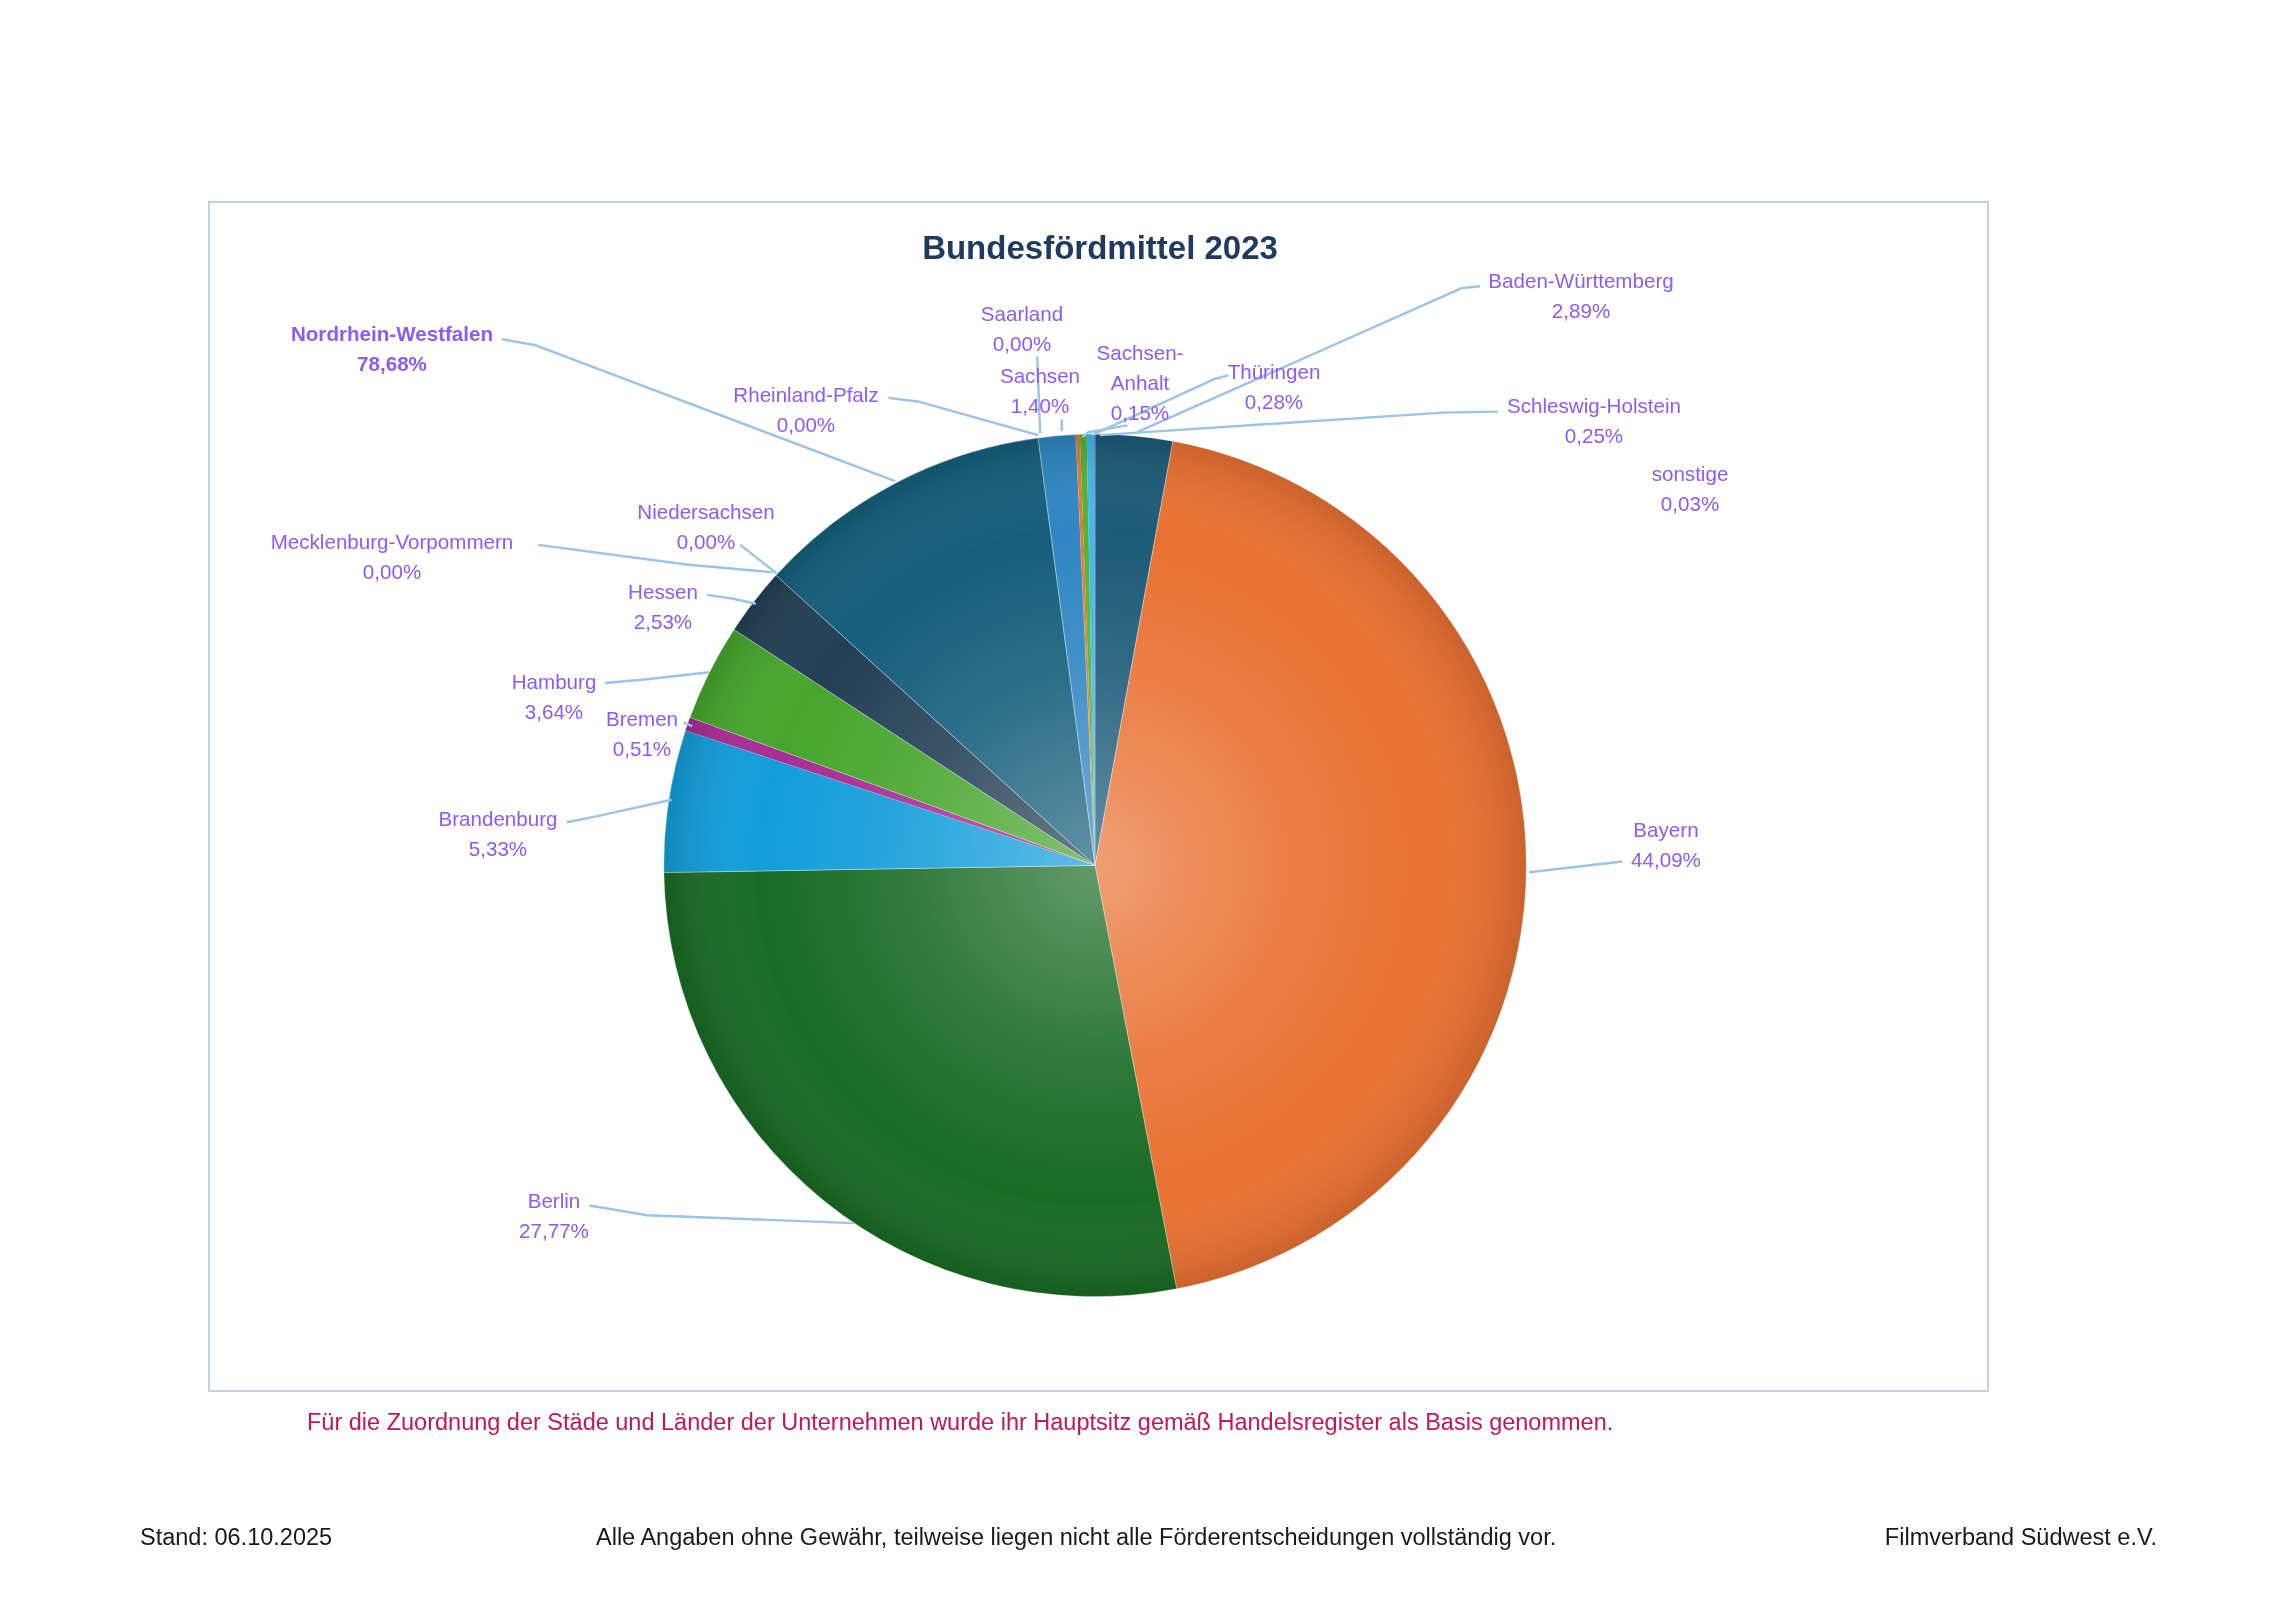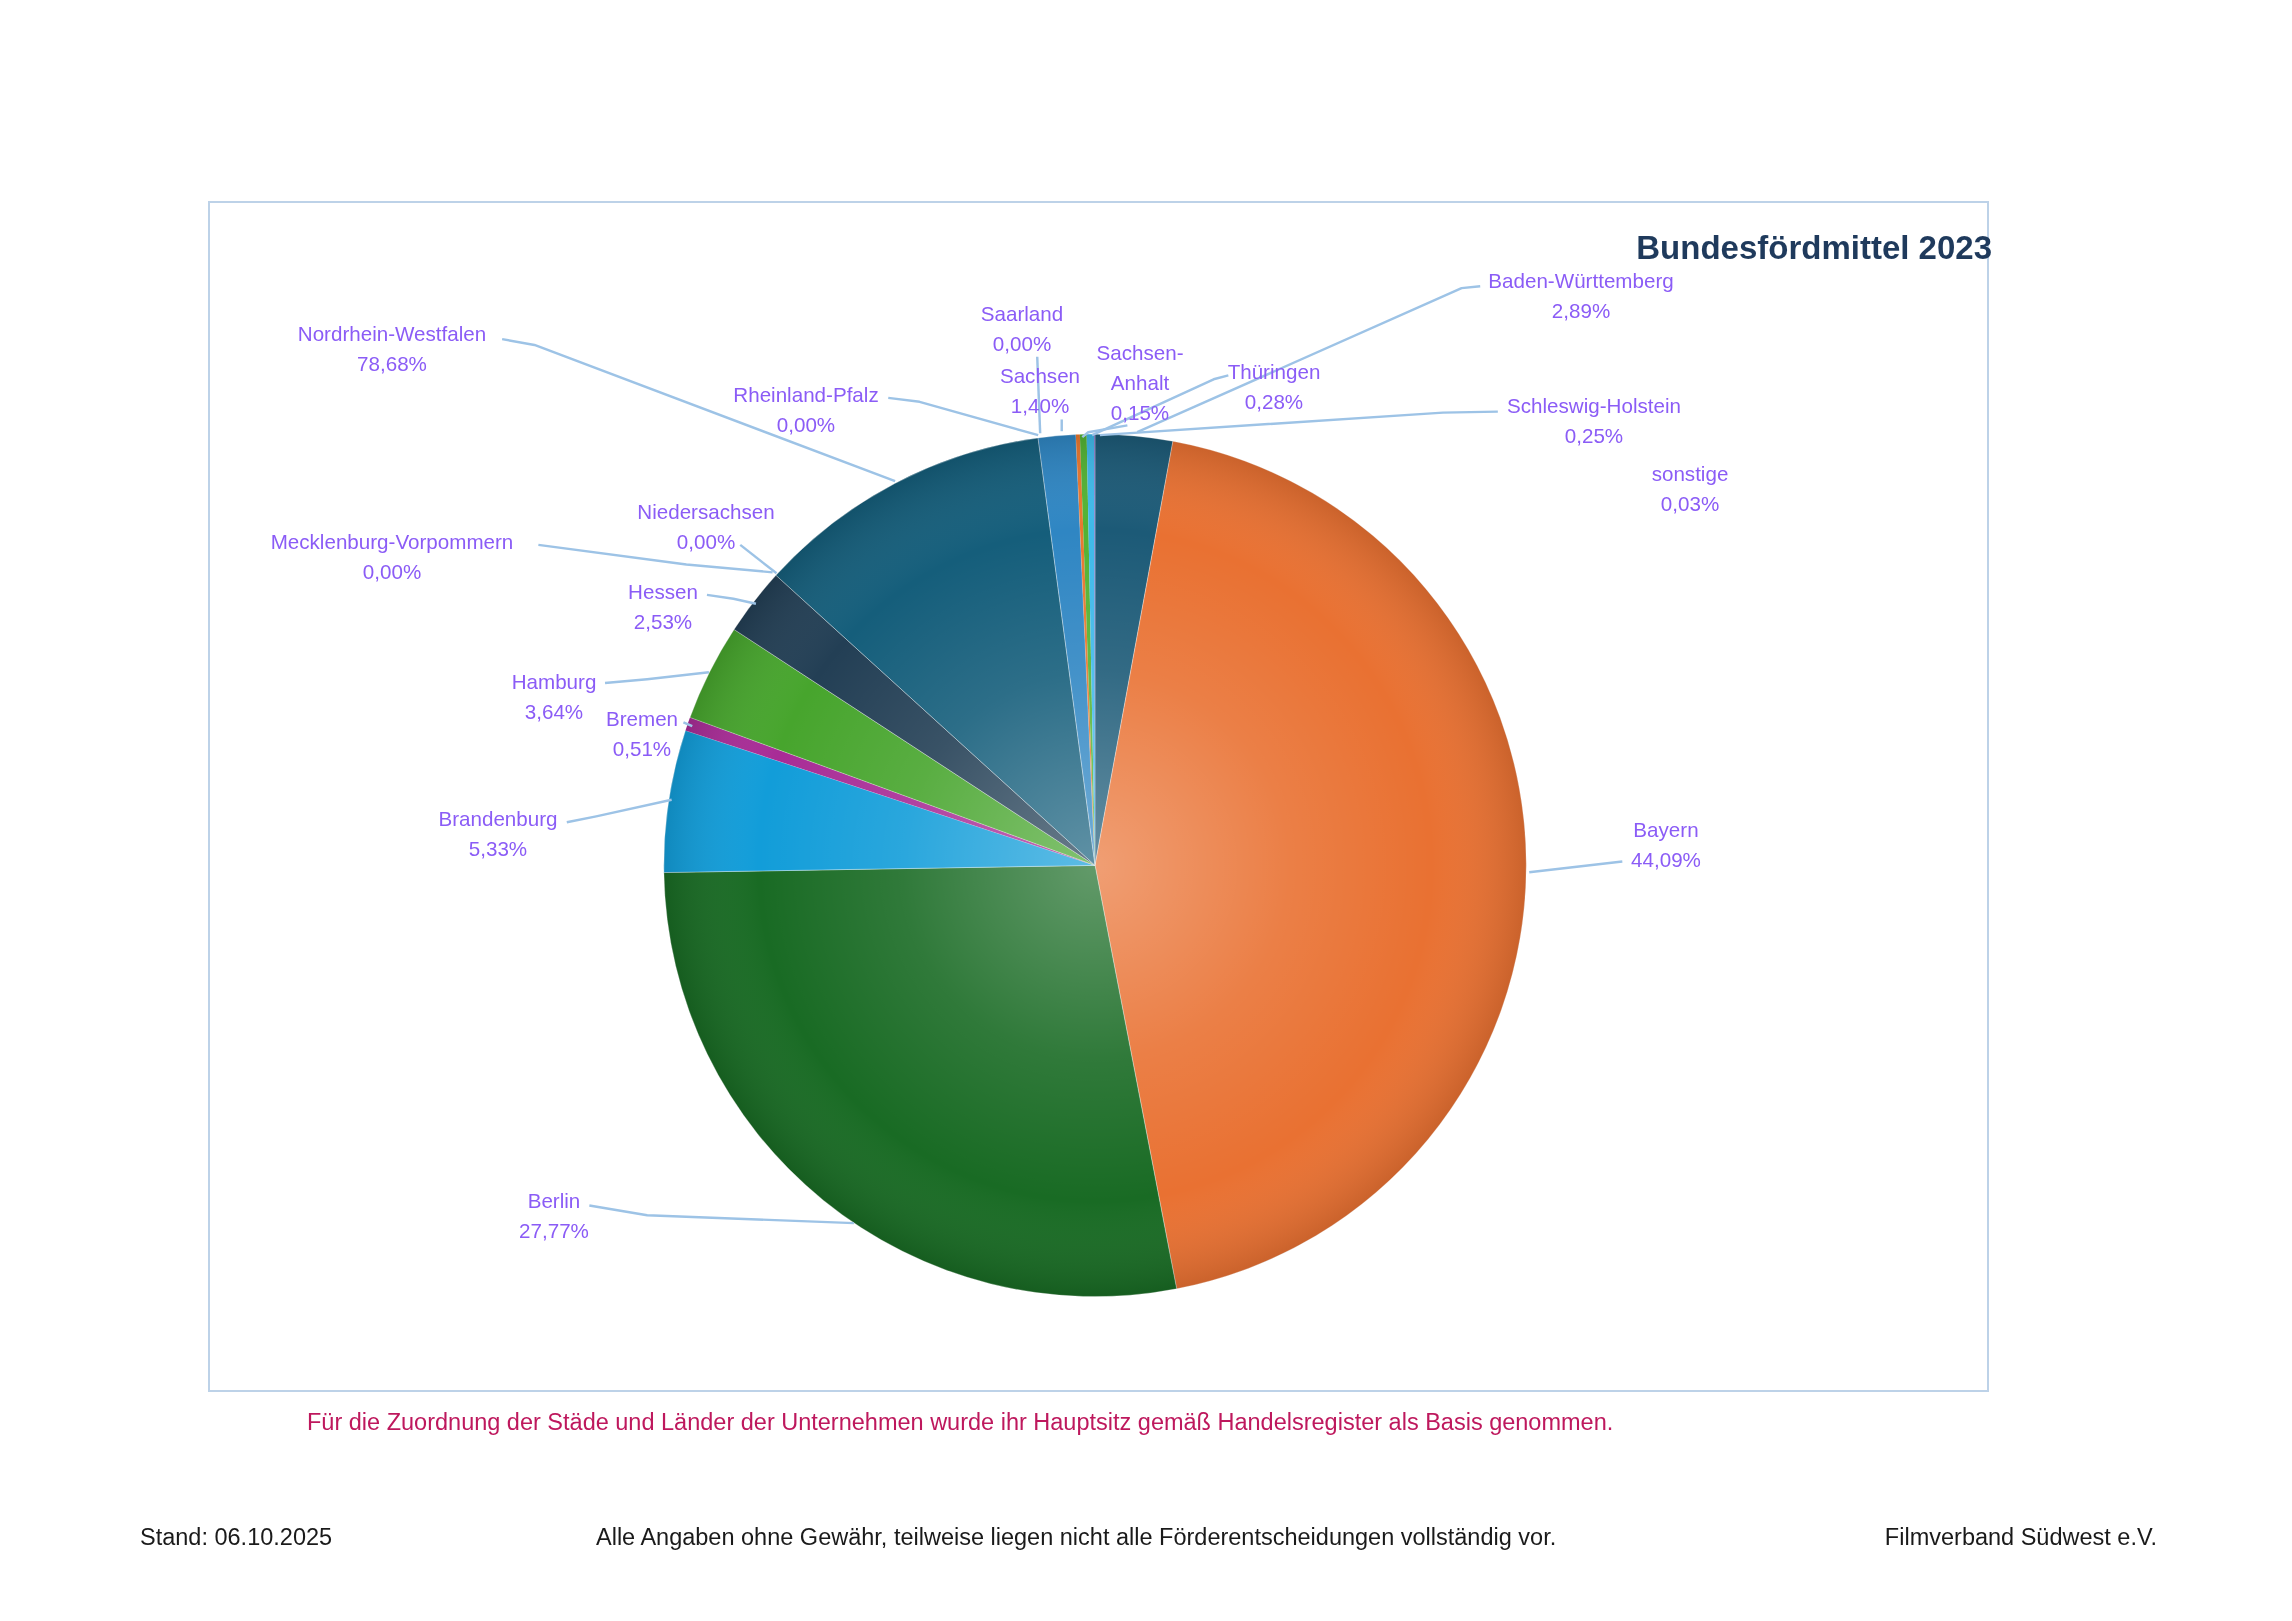--- a/index.html
+++ b/index.html
@@ -1,18 +1,18 @@
 <!DOCTYPE html>
 <html><head>
 <meta charset="utf-8">
 <style>
   html,body{margin:0;padding:0;background:#ffffff;}
   body{position:relative;width:2293px;height:1621px;font-family:"Liberation Sans",sans-serif;overflow:hidden;}
   #chart-frame{position:absolute;left:208px;top:201px;width:1781px;height:1191px;border:2.9px solid #BDD2E8;background:#ffffff;box-sizing:border-box;}
-  #chart-title{position:absolute;left:208px;top:229px;width:1784px;text-align:right;font-size:33px;font-weight:bold;color:#1F3A5C;letter-spacing:0px;}
+  #chart-title{position:absolute;left:208px;top:229px;width:1784px;text-align:center;font-size:33px;font-weight:bold;color:#1F3A5C;letter-spacing:0px;}
   #pie-svg{position:absolute;left:0;top:0;}
   .slice-label{position:absolute;transform:translate(-50%,-50%);text-align:center;font-size:20.6px;line-height:30px;color:#8b5cf6;white-space:nowrap;}
   #footnote{position:absolute;left:307px;top:1409px;font-size:23.5px;color:#be185d;}
   #footer-stand{position:absolute;left:140px;top:1524px;font-size:23.5px;color:#1a1a1a;}
   #footer-disclaimer{position:absolute;left:596px;top:1524px;font-size:23.5px;color:#1a1a1a;}
   #footer-credit{position:absolute;right:136px;top:1524px;font-size:23.5px;color:#1a1a1a;}
 </style>
 </head>
 <body>
 
@@ -95,21 +95,21 @@
       <div>2,53%</div>
     </div>
     <div class="slice-label" style="left: 392px; top: 557px;">
       <div>Mecklenburg-Vorpommern</div>
       <div>0,00%</div>
     </div>
     <div class="slice-label" style="left: 706px; top: 527px;">
       <div>Niedersachsen</div>
       <div>0,00%</div>
     </div>
-    <div class="slice-label" style="left: 392px; top: 349px;">
+    <div class="slice-label" style="left: 392px; top: 349px; font-weight: bold;">
       <div>Nordrhein-Westfalen</div>
       <div>78,68%</div>
     </div>
     <div class="slice-label" style="left: 806px; top: 410px;">
       <div>Rheinland-Pfalz</div>
       <div>0,00%</div>
     </div>
     <div class="slice-label" style="left: 1022px; top: 329px;">
       <div>Saarland</div>
       <div>0,00%</div>

